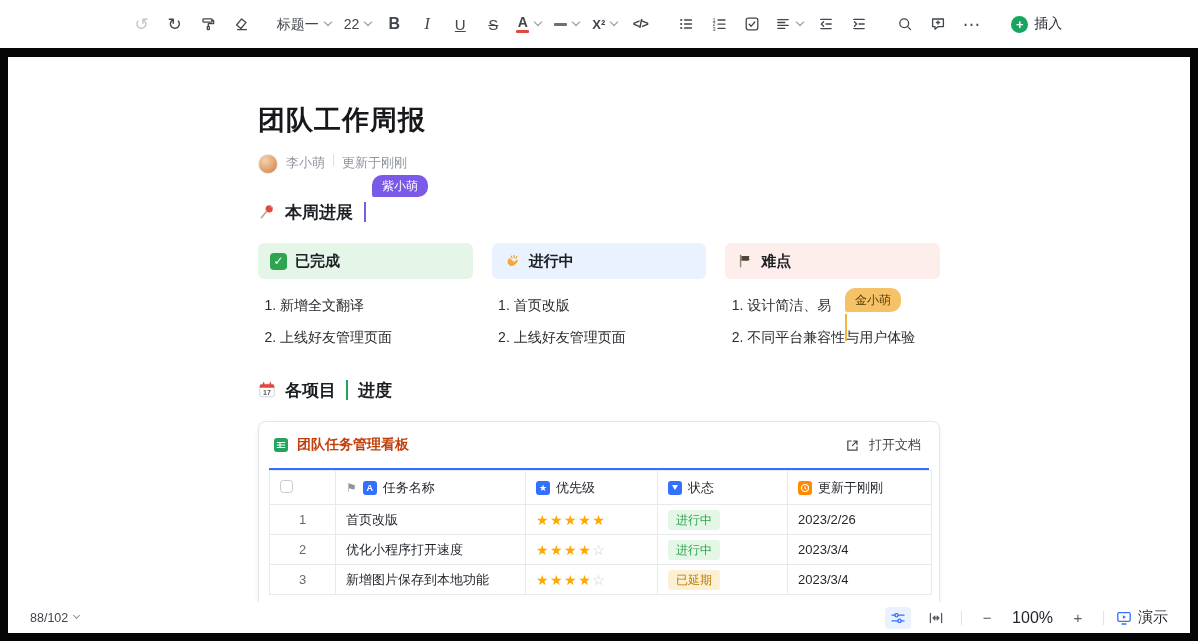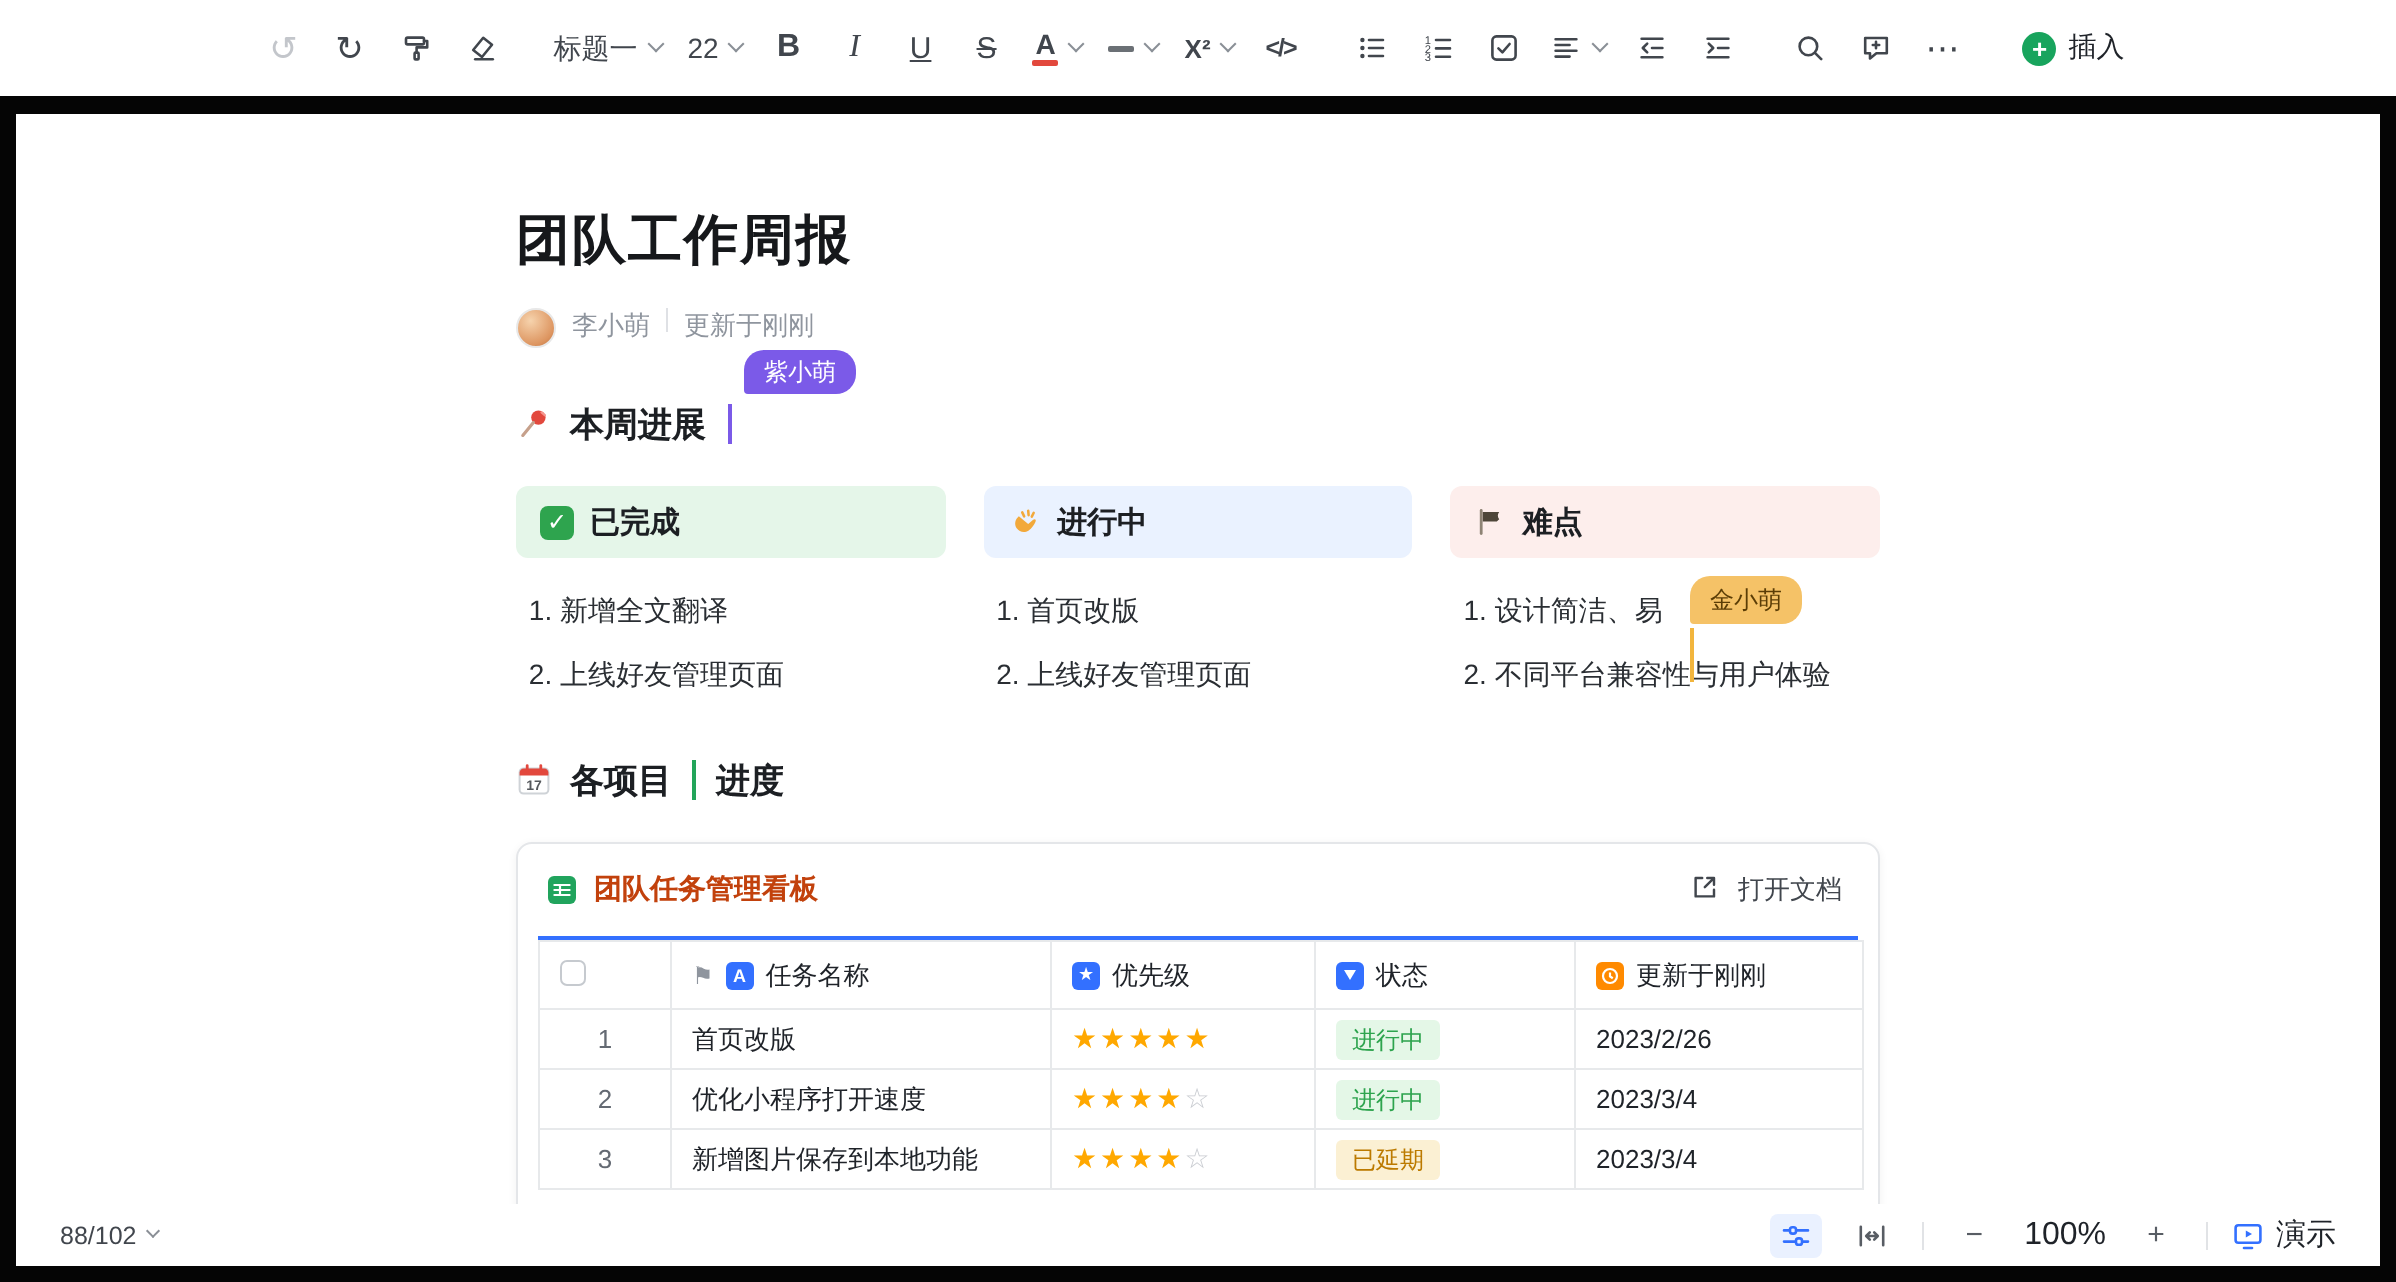--- a/index.html
+++ b/index.html
@@ -63,21 +63,21 @@
   
   .cursor-label{position:absolute;height:22px;padding:0 10px;border-radius:10px 10px 10px 2px;font-size:12px;display:flex;align-items:center;z-index:5}
   .purple-bg{left:364px;top:118px;background:#7b5ae8;color:#fff}
   .orange-bg{left:837px;top:231px;background:#f5c267;color:#5b3d06;border-radius:10px 10px 10px 2px;height:24px}
   .caret-abs{position:absolute;left:837px;top:257px;width:2px;height:27px;background:#f2b53d;z-index:4}
 
   
   .embed{width:682px;border:1px solid #e4e6e9;border-radius:8px;box-shadow:0 1px 5px rgba(31,35,41,.06);background:#fff;height:230px}
   .embed-head{height:46px;display:flex;align-items:center;justify-content:space-between;padding:0 14px}
   .embed-title{display:flex;align-items:center;gap:8px;font-size:14px;font-weight:600;color:#c2410c}
-  .open-link{display:inline-flex;gap:9px;font-size:13px;color:#41464d;padding:3px 4px;border-radius:4px}
+  .open-link{display:inline-flex;align-items:center;gap:9px;font-size:13px;color:#41464d;padding:3px 4px;border-radius:4px}
   .tblwrap{margin:0 10px;border-top:2px solid #3370ff}
   table{width:662px;border-collapse:collapse;table-layout:fixed;font-size:13px;color:#1f2329}
   col.c0{width:66px}col.c1{width:190px}col.c2{width:132px}col.c3{width:130px}col.c4{width:144px}
   th,td{border:1px solid #e7e9eb;height:30px;padding:0 10px;text-align:left;font-weight:400;vertical-align:middle}
   thead th{height:34px}
   .cellflex{display:flex;align-items:center;gap:6px}
   .sq{width:14px;height:14px;border-radius:3px;background:#3370ff;color:#fff;display:inline-flex;align-items:center;justify-content:center;font-size:9px;font-weight:700;flex:none}
   .sq.orange{background:#ff8a00}
   .flag-g{color:#8f959e;font-size:12px}
   .tri{width:0;height:0;border-left:3.5px solid transparent;border-right:3.5px solid transparent;border-top:5px solid #fff}

